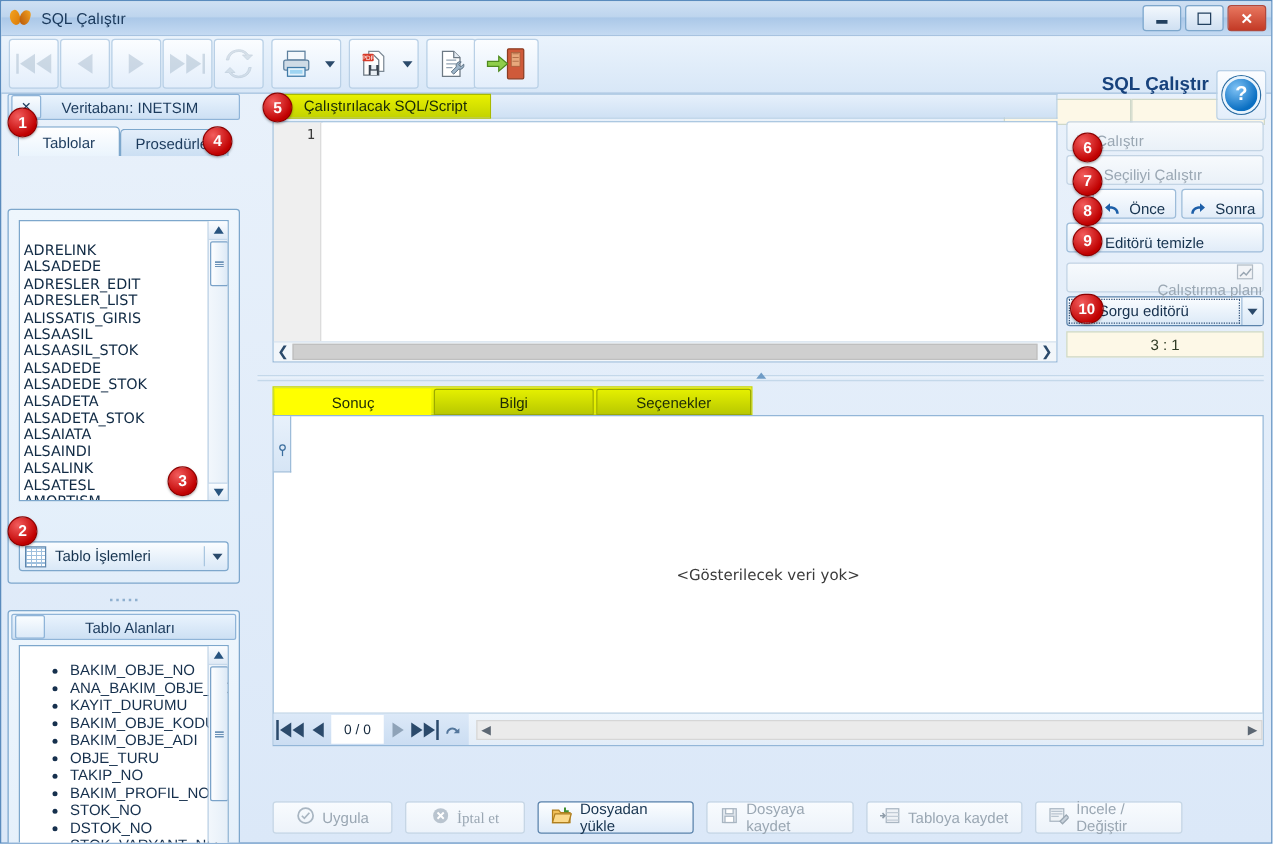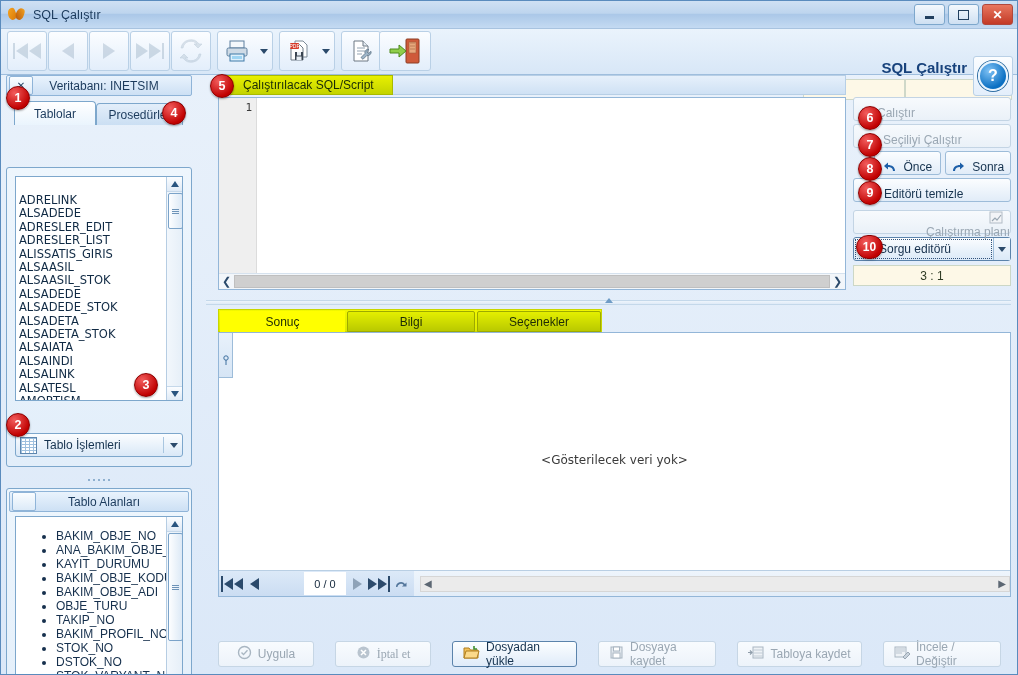--- a/index.html
+++ b/index.html
@@ -185,25 +185,25 @@
   .indicator{position:absolute;left:0;top:0;width:14px;height:45px;
      background:linear-gradient(#e8f1fb,#d6e5f5);border-right:1px solid #9dbcd9;border-bottom:1px solid #9dbcd9;box-sizing:border-box;}
   .indicator .mark{position:absolute;left:3px;top:22px;width:8px;height:10px;}
   .nodata{position:absolute;left:0;right:0;top:120px;text-align:center;font-size:12px;color:#3a3a3a;
      font-family:"DejaVu Sans",sans-serif;}
   .gridnav{position:absolute;left:0;right:0;bottom:0;height:25px;border-top:1px solid #b9cfe4;
      background:linear-gradient(#eef5fc,#e3edf8);display:flex;align-items:center;}
   .navgrp{display:flex;align-items:center;height:25px;background:linear-gradient(#dce9f8,#cbddf2);padding:0 2px;}
   .navbtn{width:22px;height:23px;display:flex;align-items:center;justify-content:center;}
   .navcount{min-width:42px;height:23px;background:#fff;display:flex;align-items:center;justify-content:center;
-     font-size:11px;color:#14283c;margin-left:39px;}
+     font-size:11px;color:#14283c;}
   .ghsb{flex:1;margin-left:6px;height:16px;background:#ebebeb;border:1px solid #d6d6d6;box-sizing:border-box;
      display:flex;align-items:center;justify-content:space-between;padding:0 3px;font-size:10px;color:#5c6773;}
 
-  .footerbtns{position:absolute;left:12px;right:0;bottom:4px;height:26px;display:flex;align-items:center;gap:21px;}
+  .footerbtns{position:absolute;left:12px;right:0;bottom:4px;height:26px;display:flex;align-items:center;gap:10px;}
   .fbtn{height:26px;padding:0 10px;border:1px solid #a9c3db;border-radius:3px;
      background:linear-gradient(#fbfdff,#e2edf9);display:flex;align-items:center;gap:6px;
      font-size:12px;color:#16334f;box-sizing:border-box;}
   .fbtn.dis{color:#9aa7b3;border-color:#c6d6e5;background:linear-gradient(#f8fbfe,#edf3fa);}
   .fbtn.strong{border-color:#5b83ab;background:linear-gradient(#fcfeff,#dfebf9);}
   .fbtn.w1{width:96px;justify-content:center;}
   .fbtn.w2{width:96px;justify-content:center;font-family:Liberation Serif, serif;}
   .fbtn.w3{width:125px;justify-content:center;}
   .fbtn.w4{width:118px;justify-content:center;}
   .fbtn.w5{width:125px;justify-content:center;}

